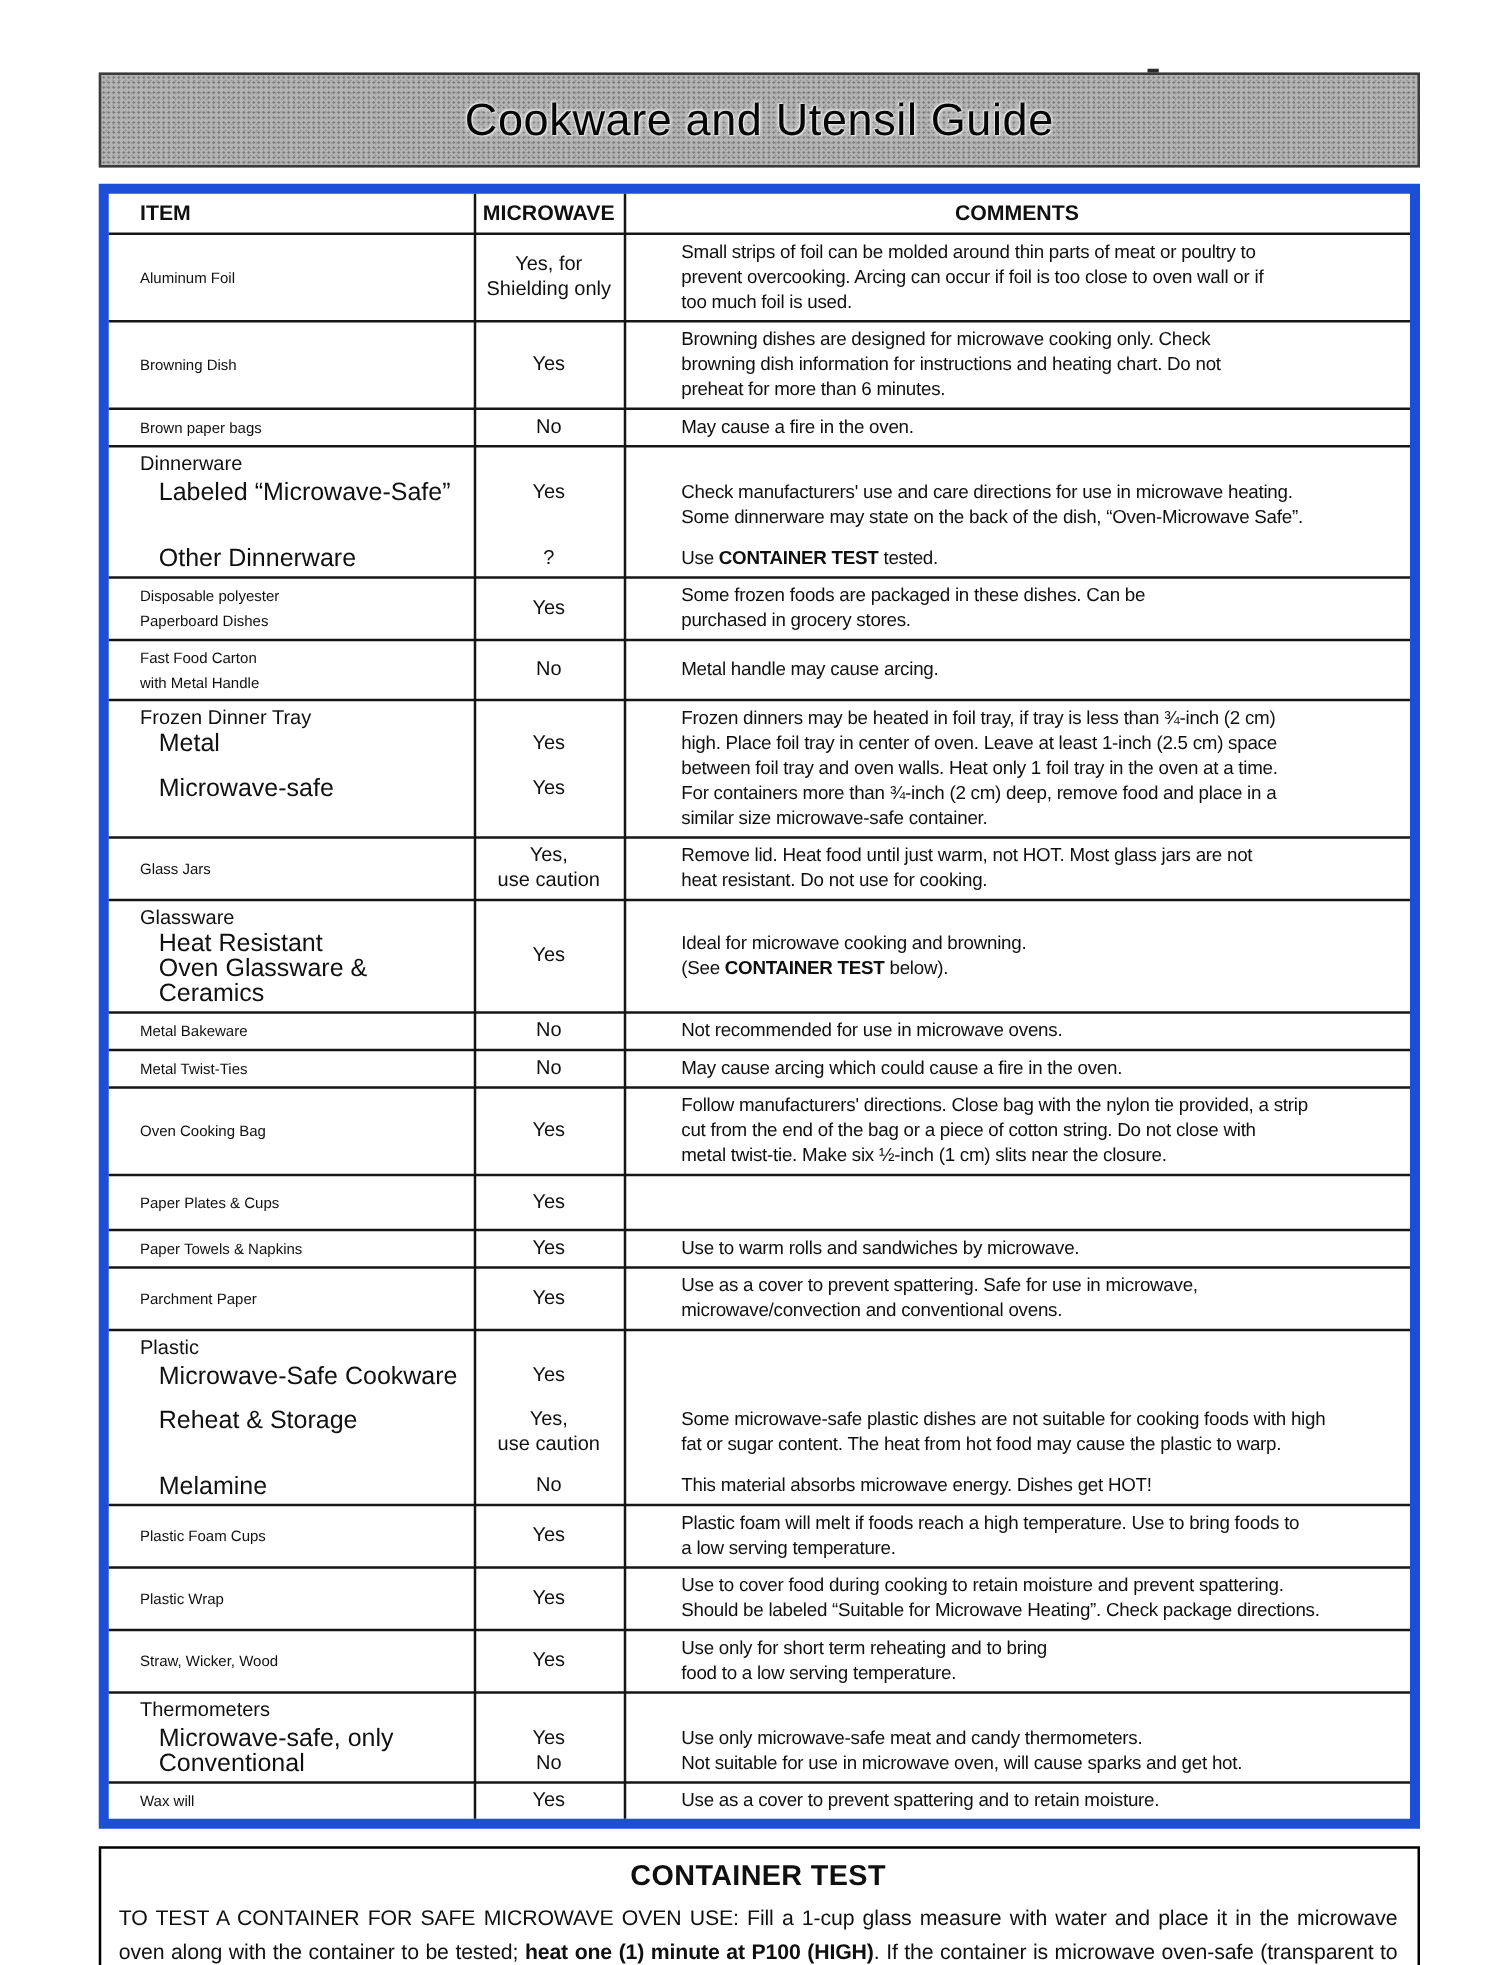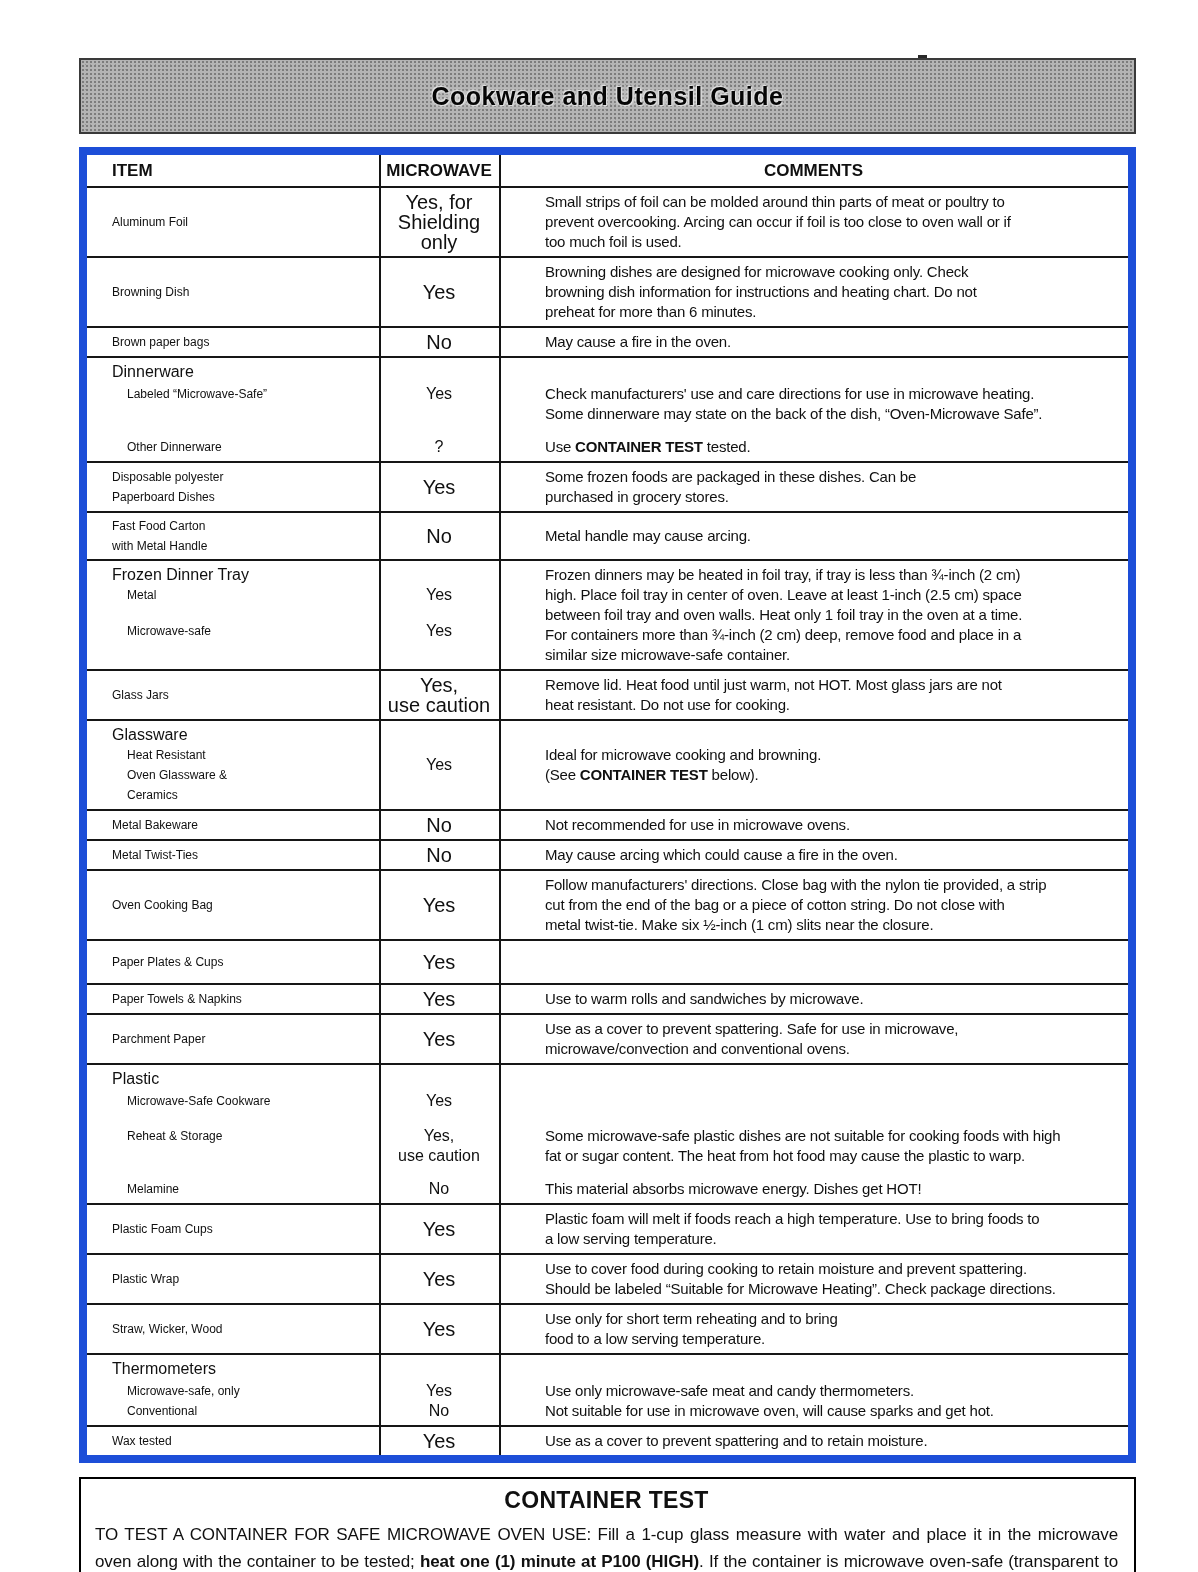--- a/index.html
+++ b/index.html
@@ -17,49 +17,49 @@
     background-color:#b4b4b4;
     background-image:
       radial-gradient(#7c7c7c 0.8px, rgba(0,0,0,0) 1px),
       radial-gradient(#989898 0.8px, rgba(0,0,0,0) 1px);
     background-size:4px 4px, 5px 5px;
     background-position:0 0, 2px 2px;
     display:flex; align-items:center; justify-content:center;
     margin-bottom:13px;
   }
   .banner-title {
-    font-size:25px; font-weight:bold; color:#060606; letter-spacing:0.5px;
+    font-size:36px; font-weight:normal; color:#060606; letter-spacing:0.5px;
     text-shadow:0 0 3px #ececec, 0 0 5px #e4e4e4, 1px 1px 0 #d8d8d8, -1px -1px 0 #d8d8d8;
   }
   .artifact { position:absolute; left:918px; top:55px; width:9px; height:4px; background:#2a2a2a; }
 
   
   .tbl { position:relative; border:8px solid #1d4ed8; background:#fff; }
   .vline { position:absolute; top:0; bottom:0; width:2px; background:#141414; z-index:2; }
   .vl1 { left:292px; } .vl2 { left:412px; }
   .row {
     display:grid; grid-template-columns:292px 120px 1fr;
     border-top:2px solid #161616; position:relative;
   }
   .row.hdr { border-top:none; min-height:31px; font-weight:bold; font-size:17px; }
   .hc { display:flex; align-items:center; }
   .hc.i { padding-left:25px; }
   .hc.c { justify-content:center; }
 
   .ci { padding:3px 8px 3px 25px; display:flex; align-items:center;
         white-space:pre-line; font-size:12px; line-height:20px; }
   .cm { display:flex; align-items:center; justify-content:center; text-align:center;
-        white-space:pre-line; font-size:20px; line-height:20px; padding:3px 2px; }
+        white-space:pre-line; font-size:16px; line-height:20px; padding:3px 2px; }
   .cc { padding:4px 6px 4px 46px; display:flex; align-items:center;
         white-space:pre-line; font-size:15px; line-height:20px; letter-spacing:-0.2px; }
 
   
   .row.cplx { padding:4px 0; }
   .gh { grid-column:1; padding:0 8px 0 25px; font-size:16px; line-height:20px; }
-  .gs { grid-column:1; padding:0 8px 0 40px; font-size:12px; line-height:20px; align-self:start; }
+  .gs { grid-column:1; padding:0 8px 0 40px; font-size:20px; line-height:20px; align-self:start; }
   .gm { grid-column:2; text-align:center; font-size:16px; line-height:20px;
         white-space:pre-line; align-self:start; }
   .gc { grid-column:3; padding:0 6px 0 46px; font-size:15px; line-height:20px;
         letter-spacing:-0.2px; white-space:pre-line; align-self:start; }
   .gc b, .cc b { font-weight:bold; }
   .stack .gh, .stack .gs { padding-top:0; }
 
   
   .ctbox { border:2px solid #000; margin-top:14px; padding:8px 16px 16px 14px; }
   .ct-title { text-align:center; font-size:23px; font-weight:bold; margin-bottom:7px; letter-spacing:0.3px; }
@@ -245,21 +245,21 @@
         <div class="gh" style="grid-row:1">Thermometers</div>
         <div class="gs" style="grid-row:2">Microwave-safe, only</div>
         <div class="gm" style="grid-row:2">Yes</div>
         <div class="gc" style="grid-row:2">Use only microwave-safe meat and candy thermometers.</div>
         <div class="gs" style="grid-row:3">Conventional</div>
         <div class="gm" style="grid-row:3">No</div>
         <div class="gc" style="grid-row:3">Not suitable for use in microwave oven, will cause sparks and get hot.</div>
       </div>
 
       <div class="row" style="min-height:25px">
-        <div class="ci">Wax tested</div>
+        <div class="ci">Wax will</div>
         <div class="cm">Yes</div>
         <div class="cc">Use as a cover to prevent spattering and to retain moisture.</div>
       </div>
     </div>
 
     <div class="ctbox">
       <div class="ct-title">CONTAINER TEST</div>
       <p class="ct-body"><span>TO TEST A CONTAINER FOR SAFE MICROWAVE OVEN USE: Fill a 1-cup glass measure with water and place it in the microwave oven along with the container to be tested; </span><b>heat one (1) minute at P100 (HIGH)</b><span>. If the container is microwave oven-safe (transparent to microwave energy), the container should remain comfortably cool and the water should be hot. If the container is hot, it has absorbed some microwave energy and should NOT be used. This test cannot be used for plastic containers.</span></p>
     </div>
 

